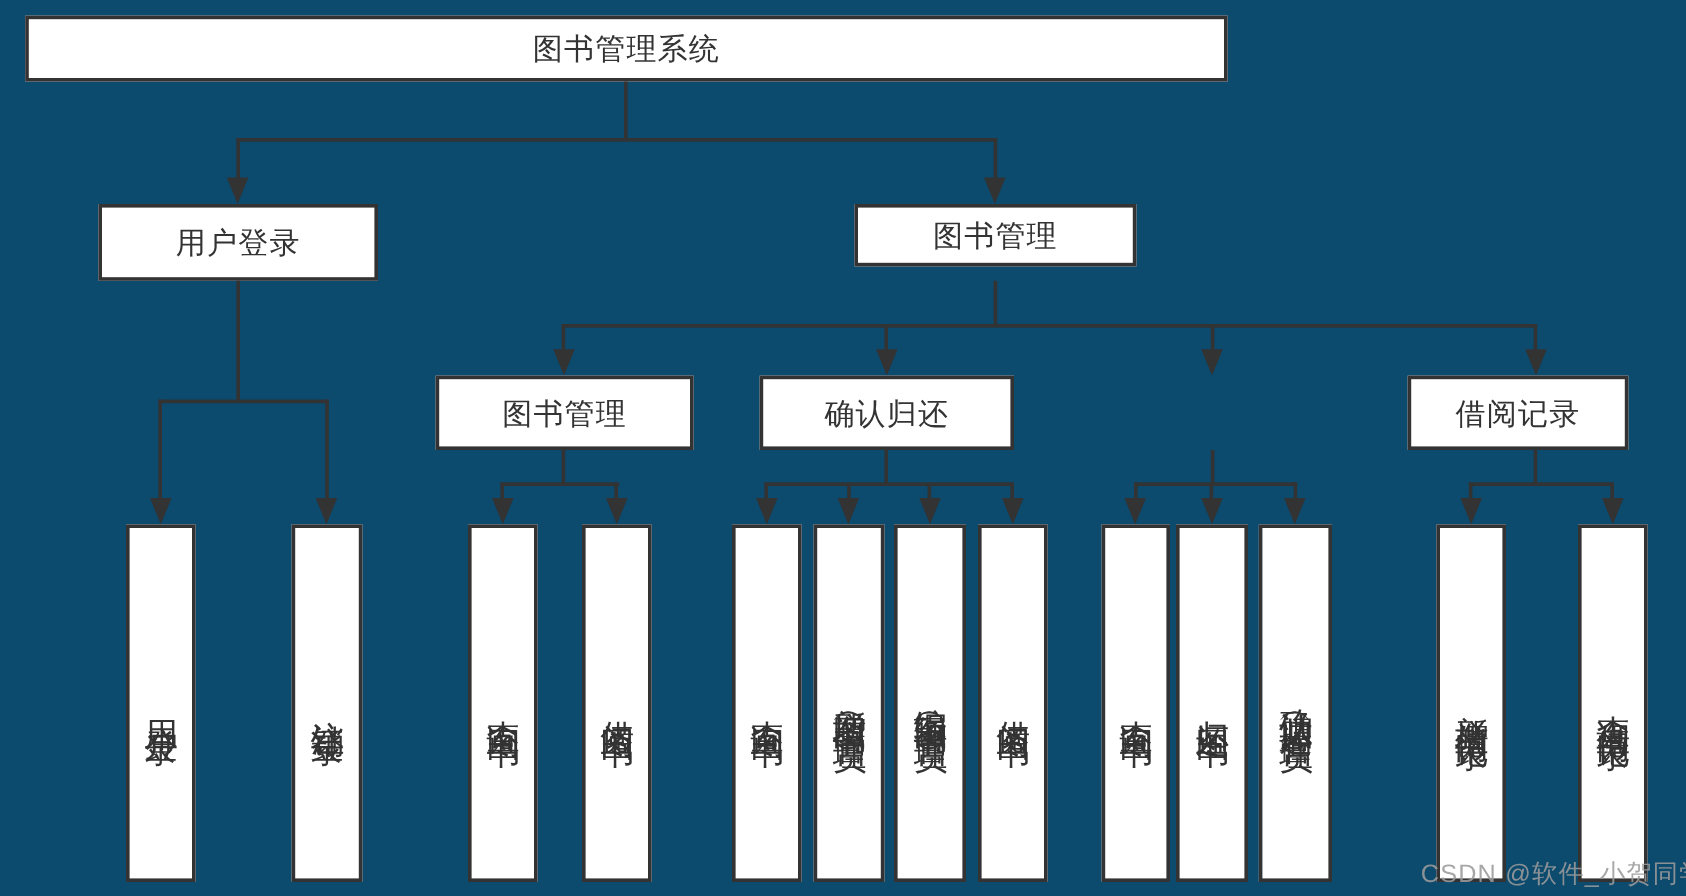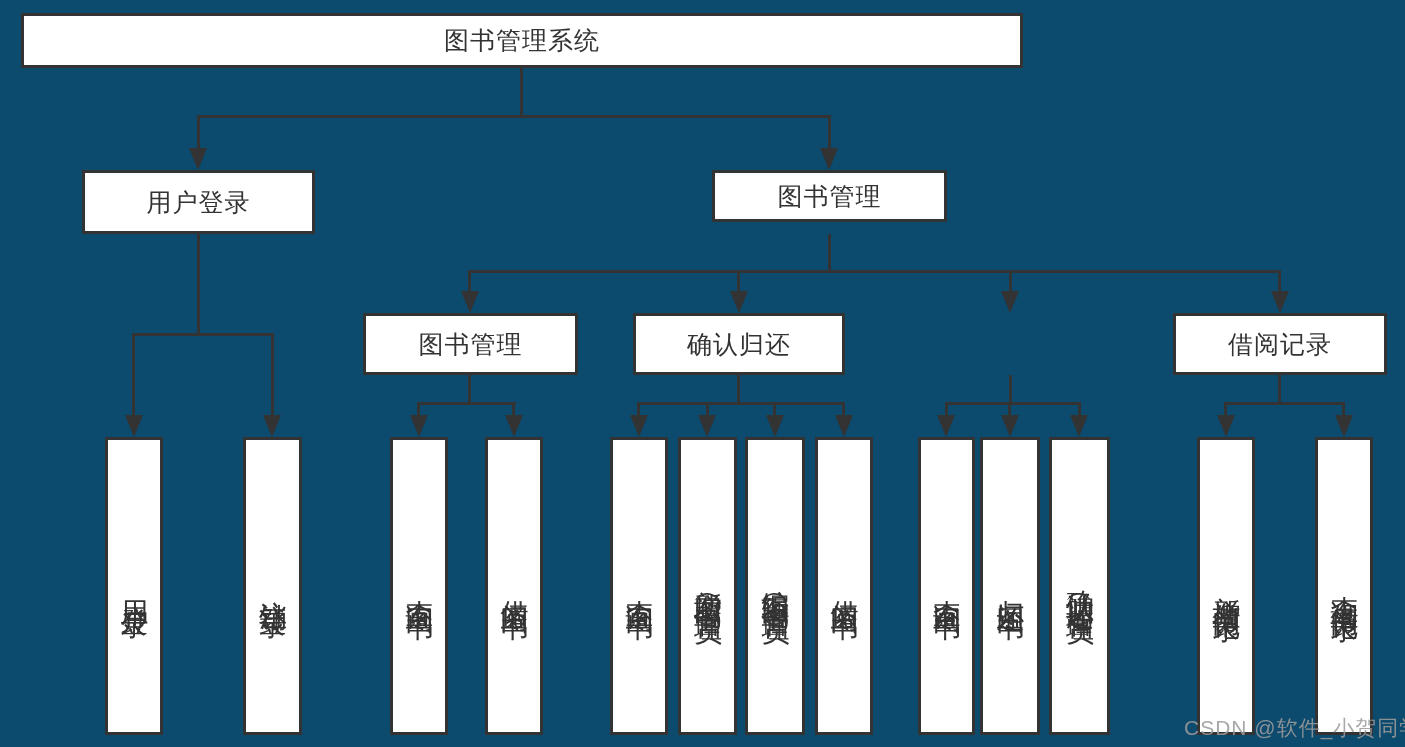--- a/index.html
+++ b/index.html
@@ -93,21 +93,21 @@
   <div class="arrow" style="left:1001px;top:291px;"></div>
   <div class="line" style="left:1278px;top:270px;width:3px;height:23px;"></div>
   <div class="arrow" style="left:1271px;top:291px;"></div>
 
   <div class="box h" style="left:363px;top:313px;width:215px;height:62px;">
     <span>图书管理</span>
   </div>
   <div class="box h" style="left:633px;top:313px;width:212px;height:62px;">
     <span>确认归还</span>
   </div>
-  <div class="box h" style="left:1173px;top:313px;width:214px;height:62px;">
+  <div class="box h" style="left:1173px;top:313px;width:184px;height:62px;">
     <span>借阅记录</span>
   </div>
 
   <div class="line" style="left:468px;top:375px;width:3px;height:29px;"></div>
   <div class="line" style="left:417px;top:402px;width:99px;height:3px;"></div>
   <div class="line" style="left:417px;top:402px;width:3px;height:15px;"></div>
   <div class="arrow" style="left:410px;top:415px;"></div>
   <div class="line" style="left:512px;top:402px;width:3px;height:15px;"></div>
   <div class="arrow" style="left:505px;top:415px;"></div>
 

